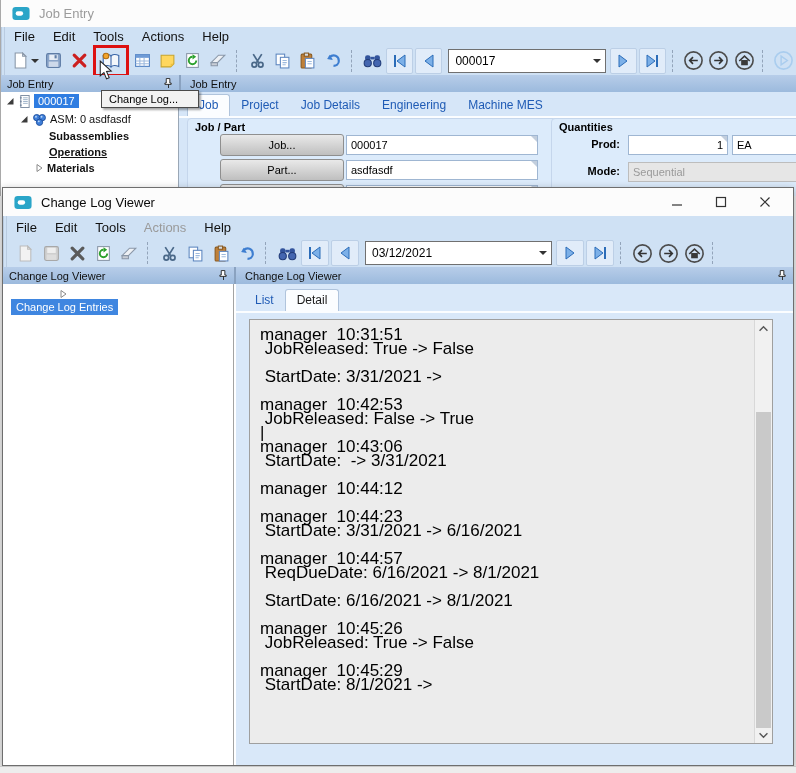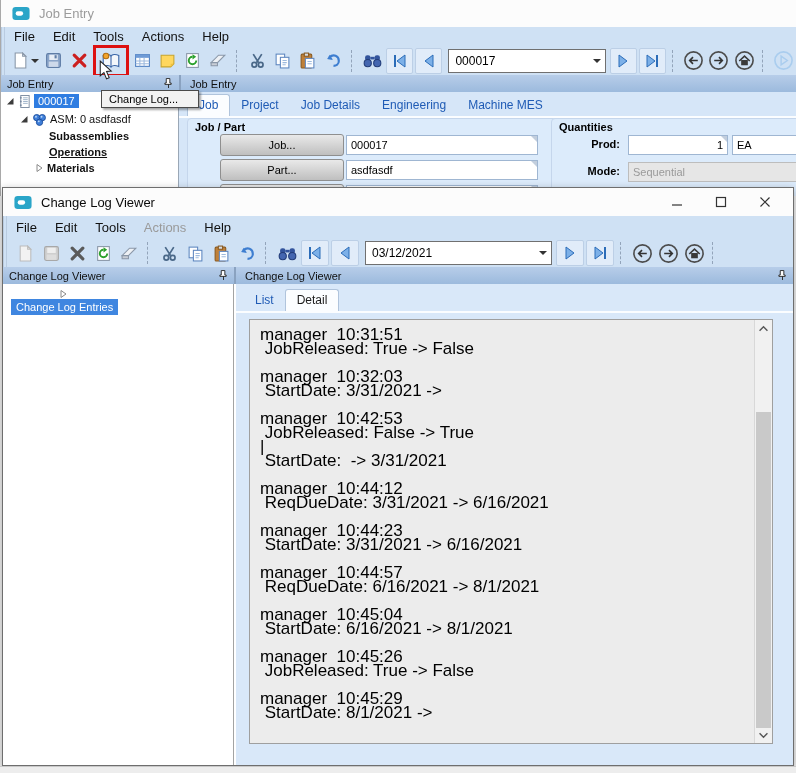--- a/index.html
+++ b/index.html
@@ -567,38 +567,36 @@
         <div class="tabrow">
           <span class="tab">List</span>
           <span class="tab sel-dark">Detail</span>
         </div>
 
         <div class="logbox">
           <div class="logtext">
               <div class="log-line">manager  10:31:51</div>
               <div class="log-line"> JobReleased: True -&gt; False</div>
               <div class="log-line"> </div>
-              <div class="log-line">manager  10:32:03</div>
               <div class="log-line"> StartDate: 3/31/2021 -&gt;</div>
               <div class="log-line"> </div>
               <div class="log-line">manager  10:42:53</div>
               <div class="log-line"> JobReleased: False -&gt; True</div>
               <div class="log-line">|</div>
+              <div class="log-line">manager  10:43:06</div>
               <div class="log-line"> StartDate:  -&gt; 3/31/2021</div>
               <div class="log-line"> </div>
               <div class="log-line">manager  10:44:12</div>
-              <div class="log-line"> ReqDueDate: 3/31/2021 -&gt; 6/16/2021</div>
               <div class="log-line"> </div>
               <div class="log-line">manager  10:44:23</div>
               <div class="log-line"> StartDate: 3/31/2021 -&gt; 6/16/2021</div>
               <div class="log-line"> </div>
               <div class="log-line">manager  10:44:57</div>
               <div class="log-line"> ReqDueDate: 6/16/2021 -&gt; 8/1/2021</div>
               <div class="log-line"> </div>
-              <div class="log-line">manager  10:45:04</div>
               <div class="log-line"> StartDate: 6/16/2021 -&gt; 8/1/2021</div>
               <div class="log-line"> </div>
               <div class="log-line">manager  10:45:26</div>
               <div class="log-line"> JobReleased: True -&gt; False</div>
               <div class="log-line"> </div>
               <div class="log-line">manager  10:45:29</div>
               <div class="log-line"> StartDate: 8/1/2021 -&gt;</div>
               <div class="log-line"> </div>
             </div>
           <div class="sbar">

